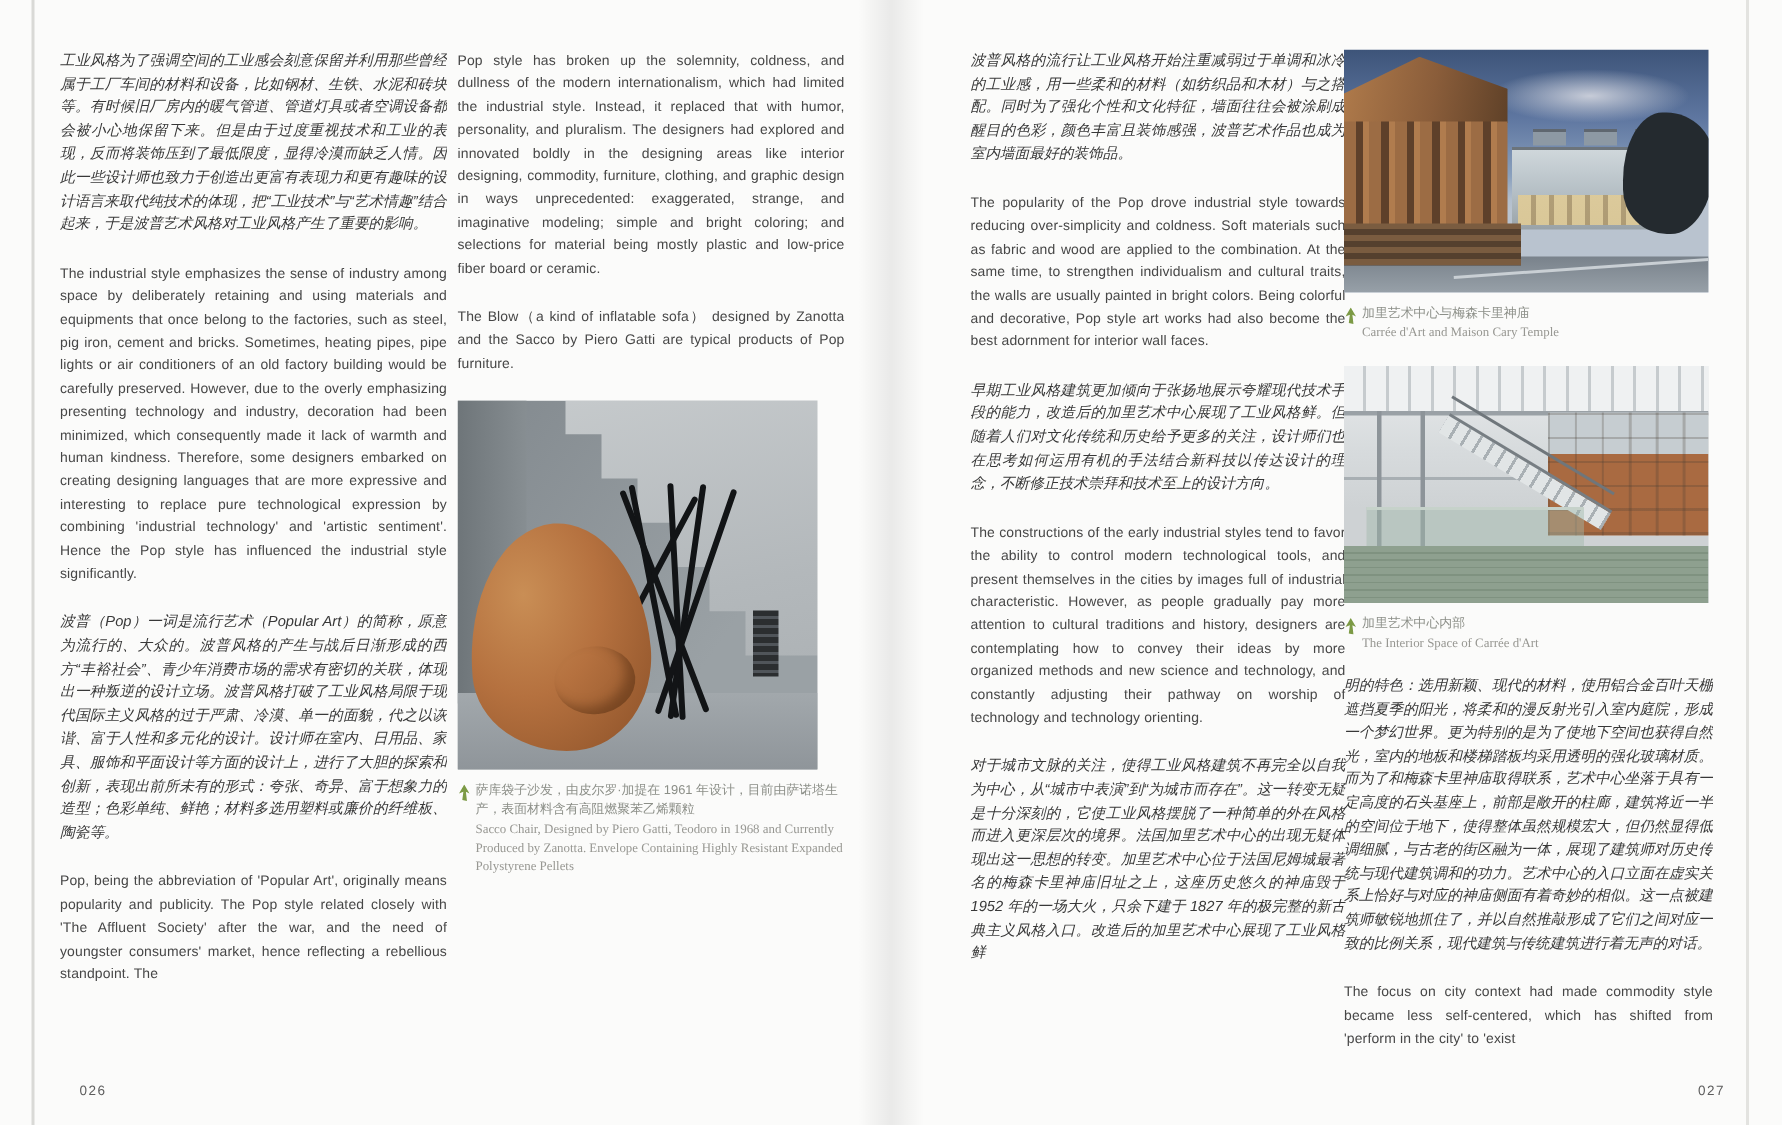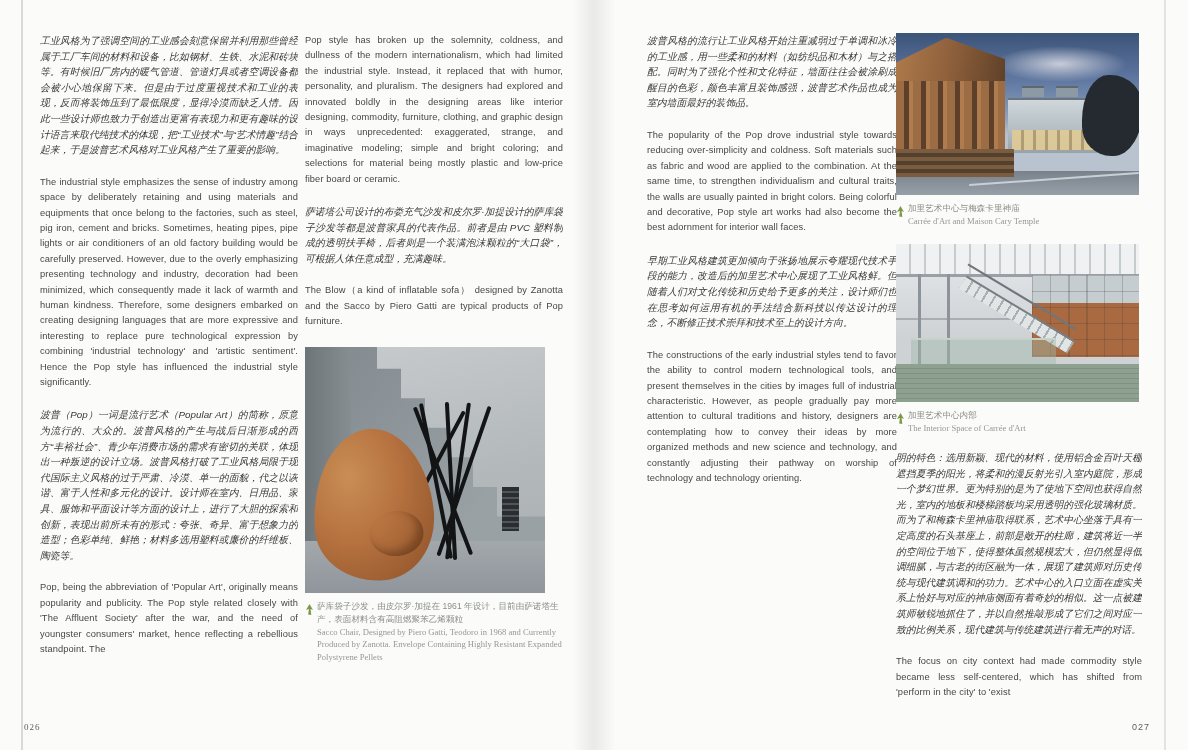--- a/index.html
+++ b/index.html
@@ -11,21 +11,21 @@
          background:linear-gradient(90deg,rgba(0,0,0,0) 0%,rgba(0,0,0,0.07) 50%,rgba(0,0,0,0) 100%);}
   .col{position:absolute;top:33px;height:692px;overflow:hidden;}
   #lp-c1{left:40px;width:258px;}
   #lp-c2{left:305px;width:258px;}
   #rp-c1{left:647px;width:250px;}
   #rp-c2{left:896px;width:246px;}
   p.zh,p.en{margin:0 0 17px 0;text-align:justify;}
   p.zh{font-size:9.8px;line-height:15.6px;color:#383838;font-style:italic;}
   p.en{font-size:9.3px;line-height:15.4px;color:#464646;letter-spacing:0.1px;}
   .pagenum{position:absolute;bottom:18px;font-size:9px;color:#5d5d5d;letter-spacing:1px;}
-  #pn-left{left:24px;font-family:Liberation Serif, serif;} #pn-right{right:38px;}
+  #pn-left{left:53px;} #pn-right{right:38px;}
 
   
   .caption{display:flex;margin:7px 0 16px 0;}
   .marker{flex:0 0 12px;padding-top:1px;}
   .cap-zh{font-size:8.6px;line-height:13px;color:#8c8f88;}
   .cap-en{font-size:8.6px;line-height:12.5px;color:#979792;
           font-family:"Liberation Serif","DejaVu Serif",serif;}
 
   
   .photo{position:relative;overflow:hidden;}
@@ -107,21 +107,20 @@
 
 <div class="col" id="lp-c1">
   <p class="zh">工业风格为了强调空间的工业感会刻意保留并利用那些曾经属于工厂车间的材料和设备，比如钢材、生铁、水泥和砖块等。有时候旧厂房内的暖气管道、管道灯具或者空调设备都会被小心地保留下来。但是由于过度重视技术和工业的表现，反而将装饰压到了最低限度，显得冷漠而缺乏人情。因此一些设计师也致力于创造出更富有表现力和更有趣味的设计语言来取代纯技术的体现，把“工业技术”与“艺术情趣”结合起来，于是波普艺术风格对工业风格产生了重要的影响。</p>
   <p class="en">The industrial style emphasizes the sense of industry among space by deliberately retaining and using materials and equipments that once belong to the factories, such as steel, pig iron, cement and bricks. Sometimes, heating pipes, pipe lights or air conditioners of an old factory building would be carefully preserved. However, due to the overly emphasizing presenting technology and industry, decoration had been minimized, which consequently made it lack of warmth and human kindness. Therefore, some designers embarked on creating designing languages that are more expressive and interesting to replace pure technological expression by combining 'industrial technology' and 'artistic sentiment'. Hence the Pop style has influenced the industrial style significantly.</p>
   <p class="zh">波普（Pop）一词是流行艺术（Popular Art）的简称，原意为流行的、大众的。波普风格的产生与战后日渐形成的西方“丰裕社会”、青少年消费市场的需求有密切的关联，体现出一种叛逆的设计立场。波普风格打破了工业风格局限于现代国际主义风格的过于严肃、冷漠、单一的面貌，代之以诙谐、富于人性和多元化的设计。设计师在室内、日用品、家具、服饰和平面设计等方面的设计上，进行了大胆的探索和创新，表现出前所未有的形式：夸张、奇异、富于想象力的造型；色彩单纯、鲜艳；材料多选用塑料或廉价的纤维板、陶瓷等。</p>
   <p class="en">Pop, being the abbreviation of 'Popular Art', originally means popularity and publicity. The Pop style related closely with 'The Affluent Society' after the war, and the need of youngster consumers' market, hence reflecting a rebellious standpoint. The</p>
 </div>
 
 <div class="col" id="lp-c2">
   <p class="en">Pop style has broken up the solemnity, coldness, and dullness of the modern internationalism, which had limited the industrial style. Instead, it replaced that with humor, personality, and pluralism. The designers had explored and innovated boldly in the designing areas like interior designing, commodity, furniture, clothing, and graphic design in ways unprecedented: exaggerated, strange, and imaginative modeling; simple and bright coloring; and selections for material being mostly plastic and low-price fiber board or ceramic.</p>
-  <p class="zh">萨诺塔公司设计的布娄充气沙发和皮尔罗·加提设计的萨库袋子沙发等都是波普家具的代表作品。前者是由 PVC 塑料制成的透明扶手椅，后者则是一个装满泡沫颗粒的“大口袋”，可根据人体任意成型，充满趣味。</p>
   <p class="en">The Blow（a kind of inflatable sofa） designed by Zanotta and the Sacco by Piero Gatti are typical products of Pop furniture.</p>
 
   <div class="photo sacco">
     <div class="sc-stairs"></div>
     <div class="sc-left"></div>
     <div class="sc-floor"></div>
     <div class="sc-rail"></div>
     <div class="sc-stick st1"></div>
     <div class="sc-stick st2"></div>
     <div class="sc-stick st3"></div>
@@ -143,20 +142,21 @@
       <div class="cap-en">Sacco Chair, Designed by Piero Gatti, Teodoro in 1968 and Currently Produced by Zanotta. Envelope Containing Highly Resistant Expanded Polystyrene Pellets</div>
     </div>
   </div>
 </div>
 
 <div class="col" id="rp-c1">
   <p class="zh">波普风格的流行让工业风格开始注重减弱过于单调和冰冷的工业感，用一些柔和的材料（如纺织品和木材）与之搭配。同时为了强化个性和文化特征，墙面往往会被涂刷成醒目的色彩，颜色丰富且装饰感强，波普艺术作品也成为室内墙面最好的装饰品。</p>
   <p class="en">The popularity of the Pop drove industrial style towards reducing over-simplicity and coldness. Soft materials such as fabric and wood are applied to the combination. At the same time, to strengthen individualism and cultural traits, the walls are usually painted in bright colors. Being colorful and decorative, Pop style art works had also become the best adornment for interior wall faces.</p>
   <p class="zh">早期工业风格建筑更加倾向于张扬地展示夸耀现代技术手段的能力，改造后的加里艺术中心展现了工业风格鲜。但随着人们对文化传统和历史给予更多的关注，设计师们也在思考如何运用有机的手法结合新科技以传达设计的理念，不断修正技术崇拜和技术至上的设计方向。</p>
   <p class="en">The constructions of the early industrial styles tend to favor the ability to control modern technological tools, and present themselves in the cities by images full of industrial characteristic. However, as people gradually pay more attention to cultural traditions and history, designers are contemplating how to convey their ideas by more organized methods and new science and technology, and constantly adjusting their pathway on worship of technology and technology orienting.</p>
+  <p class="zh">对于城市文脉的关注，使得工业风格建筑不再完全以自我为中心，从“城市中表演”到“为城市而存在”。这一转变无疑是十分深刻的，它使工业风格摆脱了一种简单的外在风格而进入更深层次的境界。法国加里艺术中心的出现无疑体现出这一思想的转变。加里艺术中心位于法国尼姆城最著名的梅森卡里神庙旧址之上，这座历史悠久的神庙毁于 1952 年的一场大火，只余下建于 1827 年的极完整的新古典主义风格入口。改造后的加里艺术中心展现了工业风格鲜</p>
 </div>
 
 <div class="col" id="rp-c2">
   <div class="photo temple">
     <div class="tp-cloud"></div>
     <div class="tp-modern"></div>
     <div class="tp-fin tf1"></div>
     <div class="tp-fin tf2"></div>
     <div class="tp-fin tf3"></div>
     <div class="tp-tree"></div>

